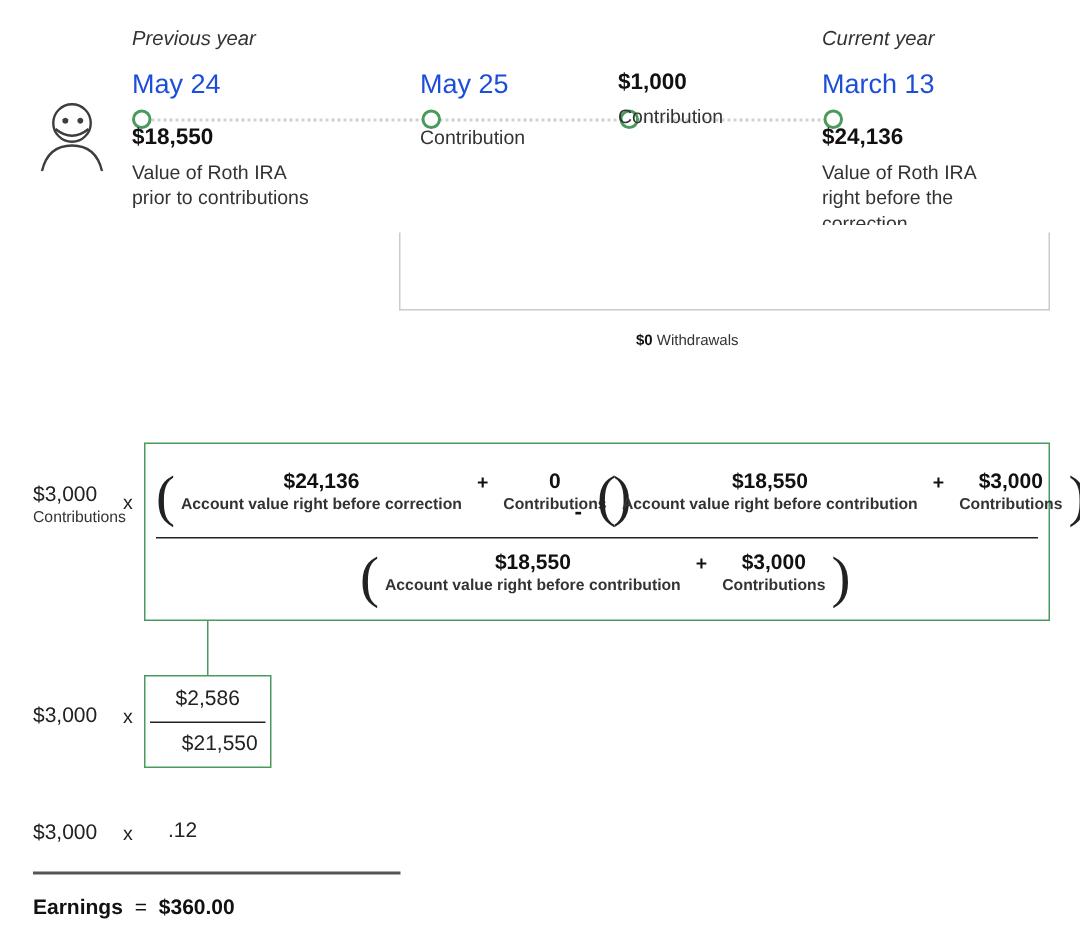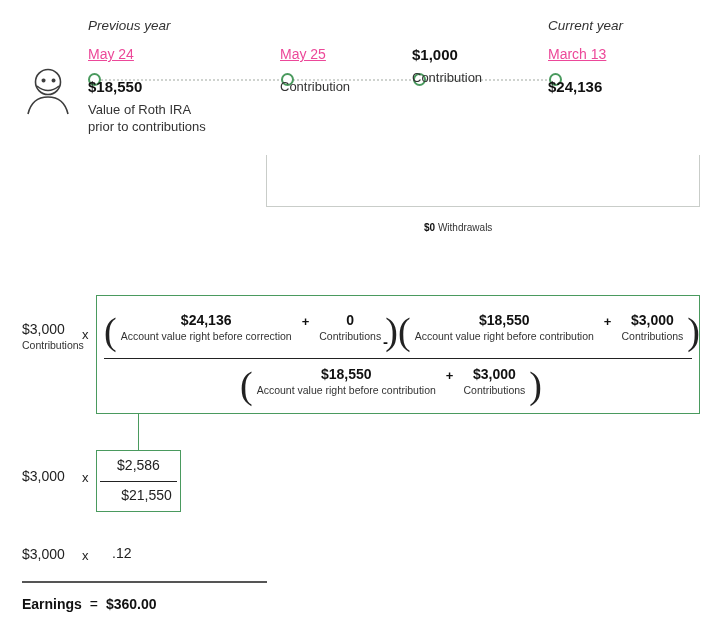--- a/index.html
+++ b/index.html
@@ -25,25 +25,24 @@
     position: absolute;
     font-size: 13.5px;
     font-style: italic;
     color: #333;
   }
   #tl-prev-year { left: 88px; top: 18px; }
   #tl-cur-year  { left: 548px; top: 18px; }
 
   .tl-col { position: absolute; top: 46px; }
   .tl-date {
-    font-size: 14px;
-    color: #ec4899;
+    font-size: 18px;
+    color: #1d4ed8;
     margin: 0 0 16px 0;
     white-space: nowrap;
-    text-decoration: underline;
   }
   .tl-amount {
     font-size: 15px;
     font-weight: bold;
     color: #111;
     margin: 0 0 6px 0;
     white-space: nowrap;
   }
   .tl-desc {
     font-size: 13px;
@@ -179,21 +178,21 @@
     padding: 0 4px;
   }
   .term-val {
     font-size: 14px;
     font-weight: bold;
     color: #111;
     white-space: nowrap;
   }
   .term-cap {
     font-size: 10.5px;
-    font-weight: normal;
+    font-weight: bold;
     color: #333;
     margin-top: 2px;
     white-space: nowrap;
   }
   .op {
     font-size: 13px;
     font-weight: bold;
     color: #111;
     padding: 0 6px;
     margin-top: 2px;
@@ -319,20 +318,21 @@
   </div>
 
   <div class="tl-col" id="tl-c3">
     <div class="tl-amount">$1,000</div>
     <div class="tl-desc">Contribution</div>
   </div>
 
   <div class="tl-col" id="tl-c4">
     <div class="tl-date">March 13</div>
     <div class="tl-amount">$24,136</div>
+    <div class="tl-desc">Value of Roth IRA right before the correction</div>
   </div>
 
   <div class="bracket"></div>
   <div class="bracket-mask"></div>
   <div id="withdrawals">
     <b>$0</b>
     <span>Withdrawals</span>
   </div>
 
   <div class="row-lhs" id="lhs1">

